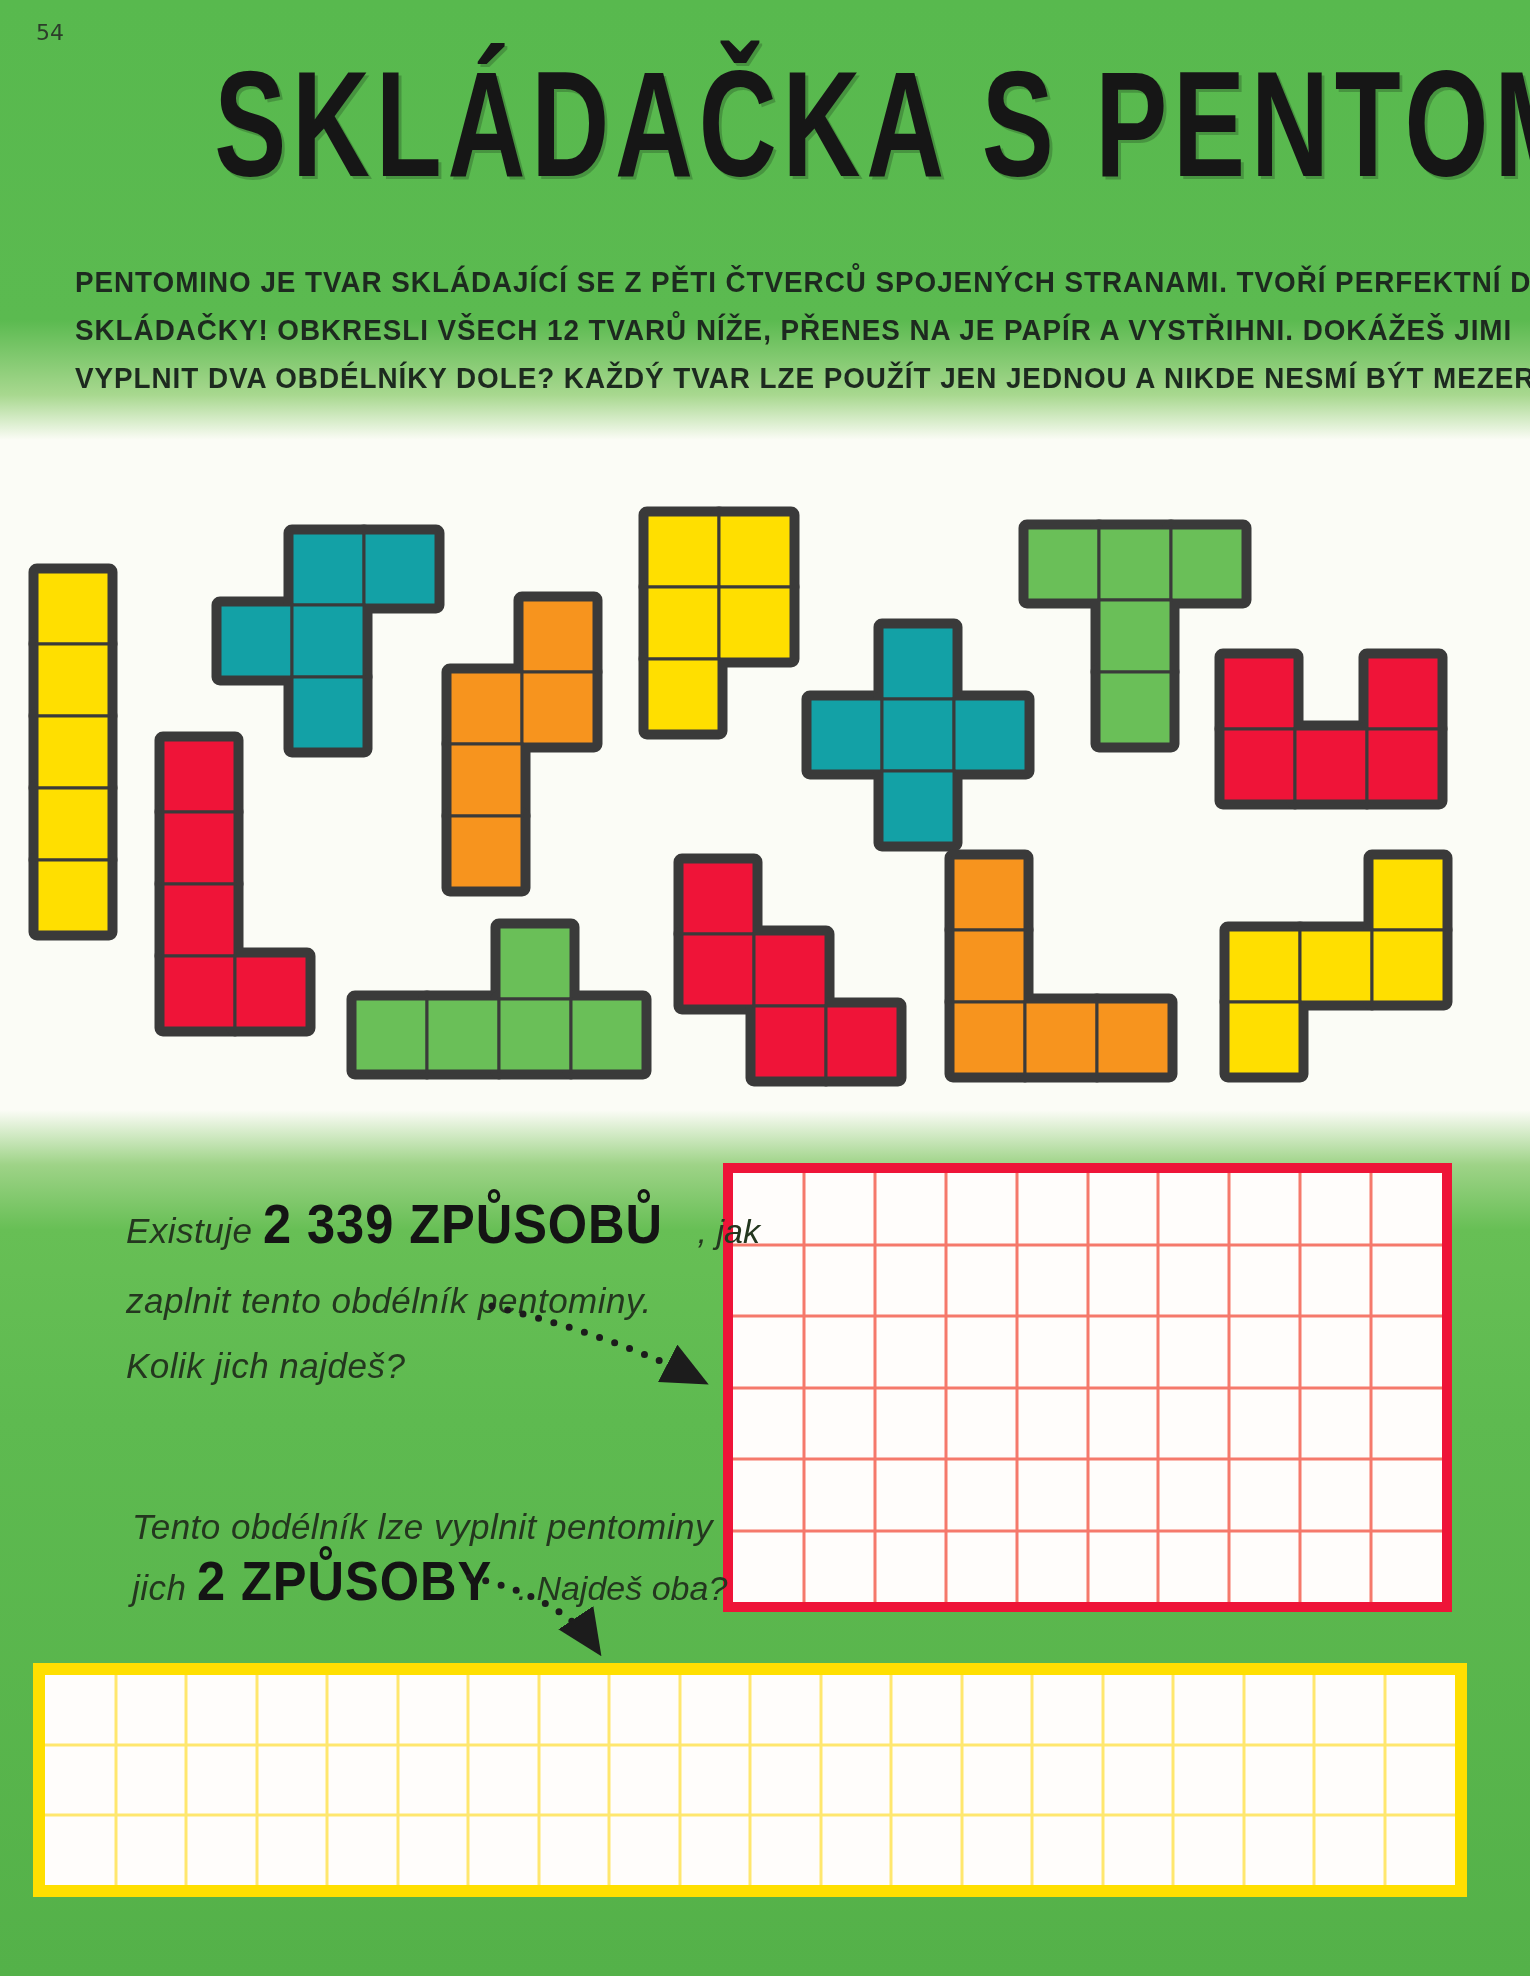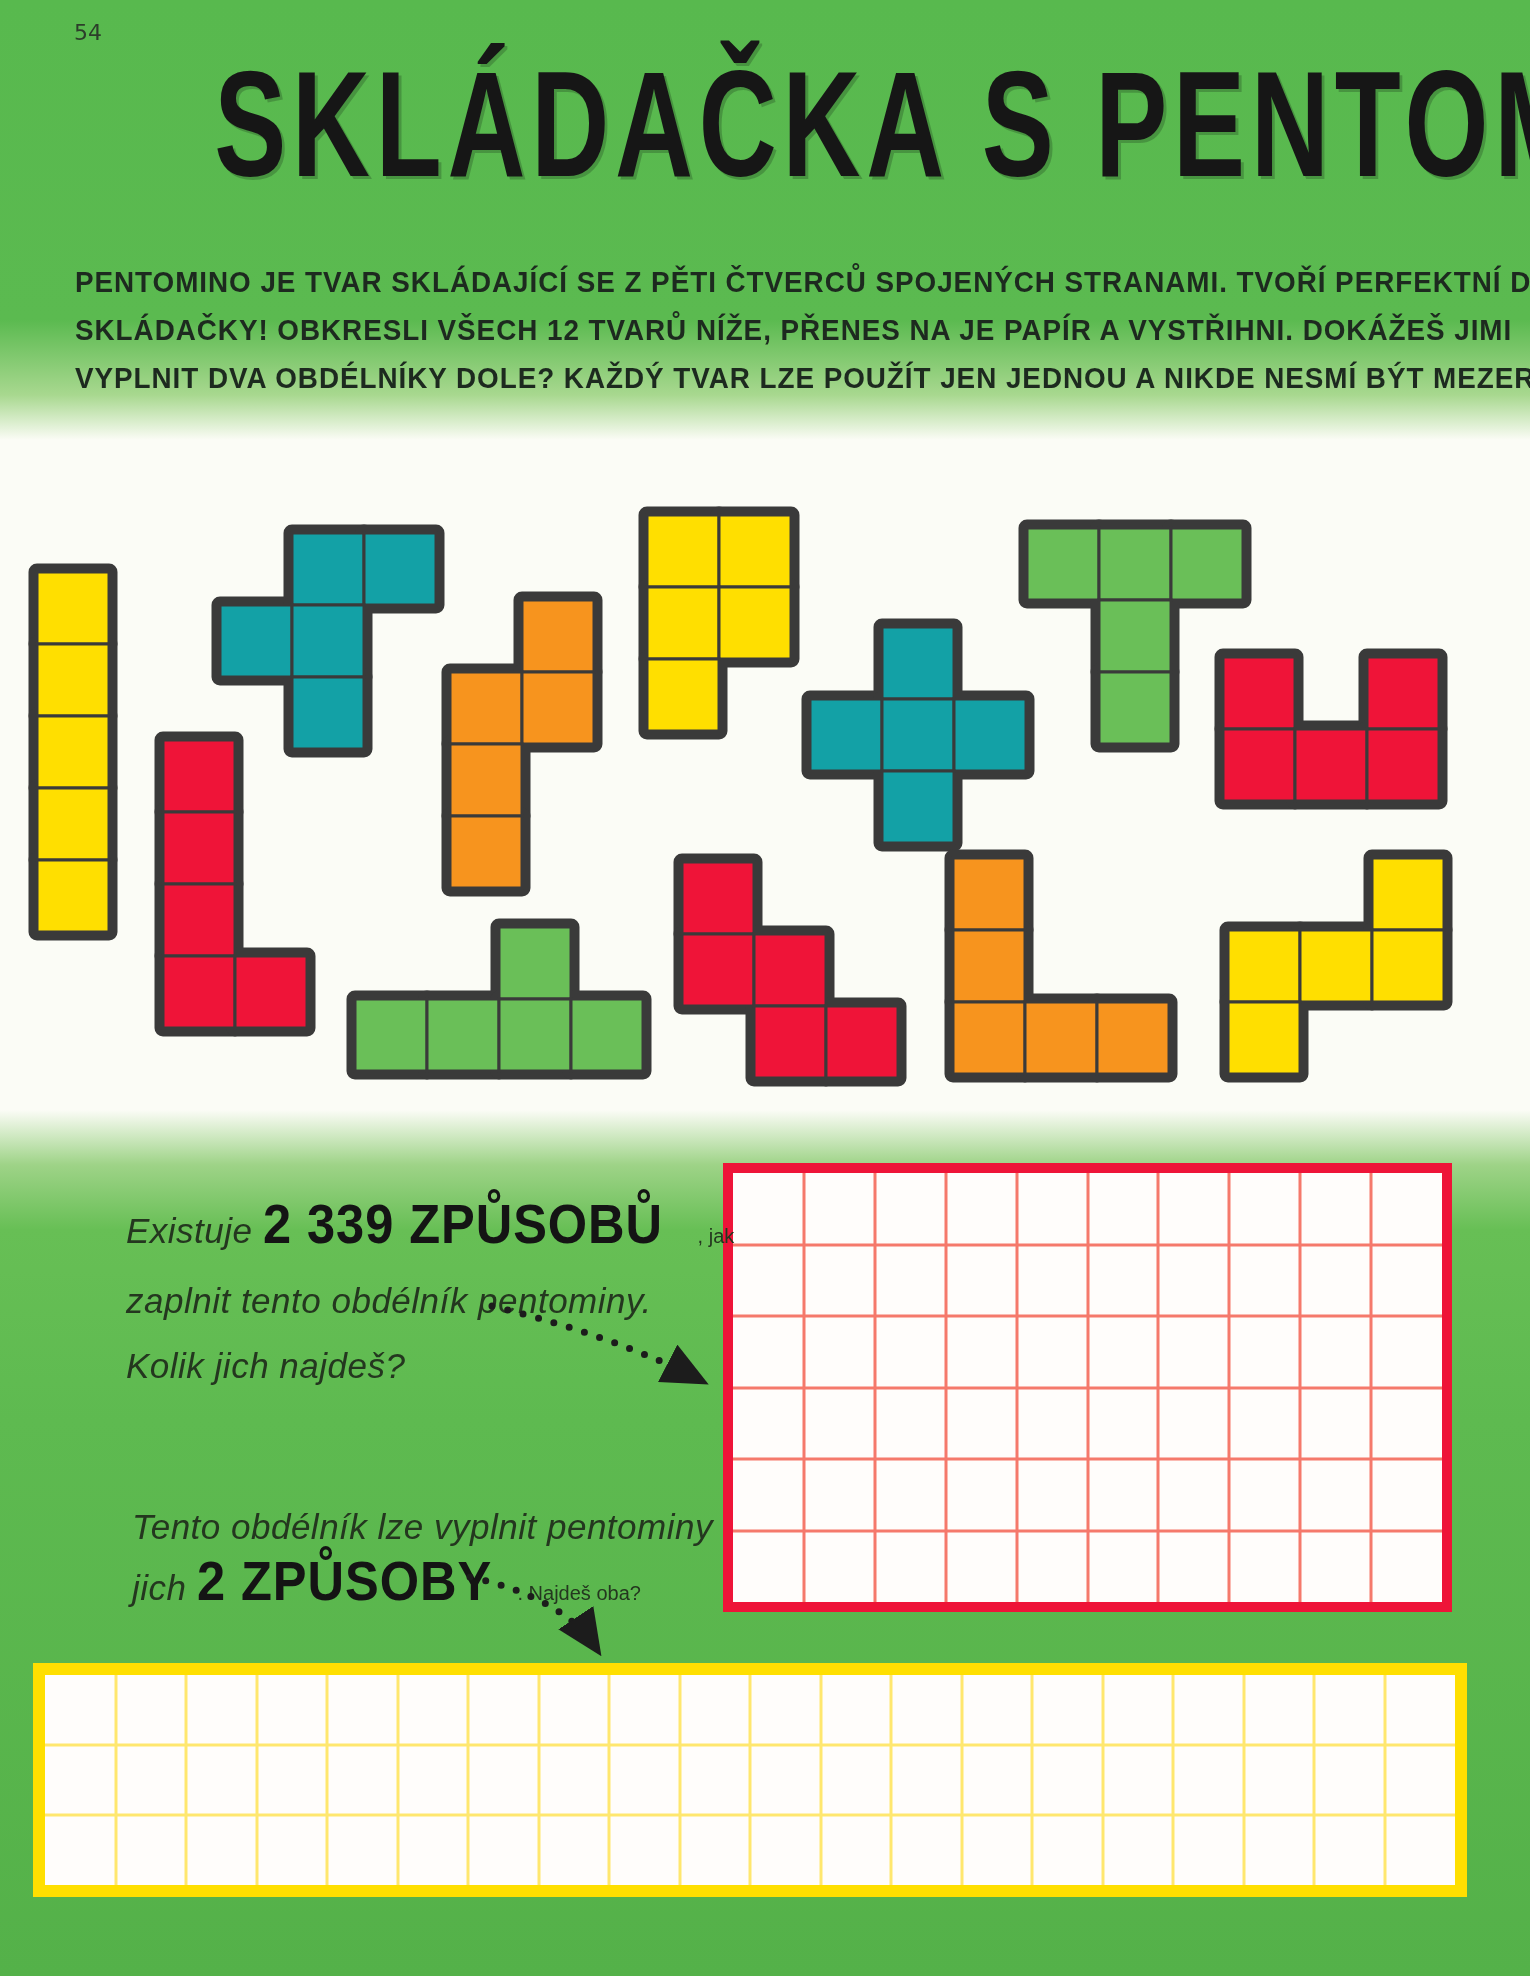--- a/index.html
+++ b/index.html
@@ -6,40 +6,39 @@
   .page{
     position:relative; width:1530px; height:1976px; overflow:hidden;
     font-family:"Liberation Sans", sans-serif;
     background:linear-gradient(180deg,
       #58b94e 0px, #5bba50 320px, #a8d88f 395px, #fbfcf6 440px,
       #fbfcf6 1110px, #9ed387 1165px, #67bf55 1230px, #5eba50 1420px, #54b149 1976px);
   }
   .page-number{
     position:absolute; left:36px; top:20px; font-size:22px; color:#2c3d2a;
     font-family:"DejaVu Sans", sans-serif;
-    margin-left:38px;
   }
   .title{
     position:absolute; left:0; top:38px; width:1530px; margin:0;
     text-align:center; font-weight:700; font-size:150px; letter-spacing:8px;
     color:#161616; transform:scaleX(0.72); transform-origin:center;
     white-space:nowrap;
     text-shadow:4px 3px 0 rgba(20,40,20,0.25);
   }
   .intro{
     position:absolute; left:75px; top:258px; color:#1d2a1f;
     font-weight:700; font-size:29px; line-height:48px; letter-spacing:1px;
   }
   .intro div{ transform:scaleX(0.96); transform-origin:left; white-space:nowrap; }
   .pentomino{ position:absolute; }
   .grid-frame{ position:absolute; box-sizing:content-box; }
   .grid-frame svg{ display:block; }
   .callout{ position:absolute; color:#24371f; }
   .hand{ font-size:35px; font-style:italic; letter-spacing:0.5px;margin-top:25px; }
-  .hand-sm{ font-size:20px; }
+  .hand-sm{ font-size:34px; font-style:italic; }
   .bigNum{
     font-size:55px; font-weight:700; letter-spacing:1px; color:#141414;
     display:inline-block; transform:scaleX(0.92); transform-origin:left bottom;
     font-style:normal; white-space:nowrap;
   }
   .c-row{ white-space:nowrap; }
   #callout-top .c-row1{ margin-bottom:14px; }
   #callout-top .c-row2{ margin-bottom:10px; }
   #callout-bottom .c-row1{ margin-bottom:2px; }
   .arrow-layer{ position:absolute; left:0; top:0; pointer-events:none; }

